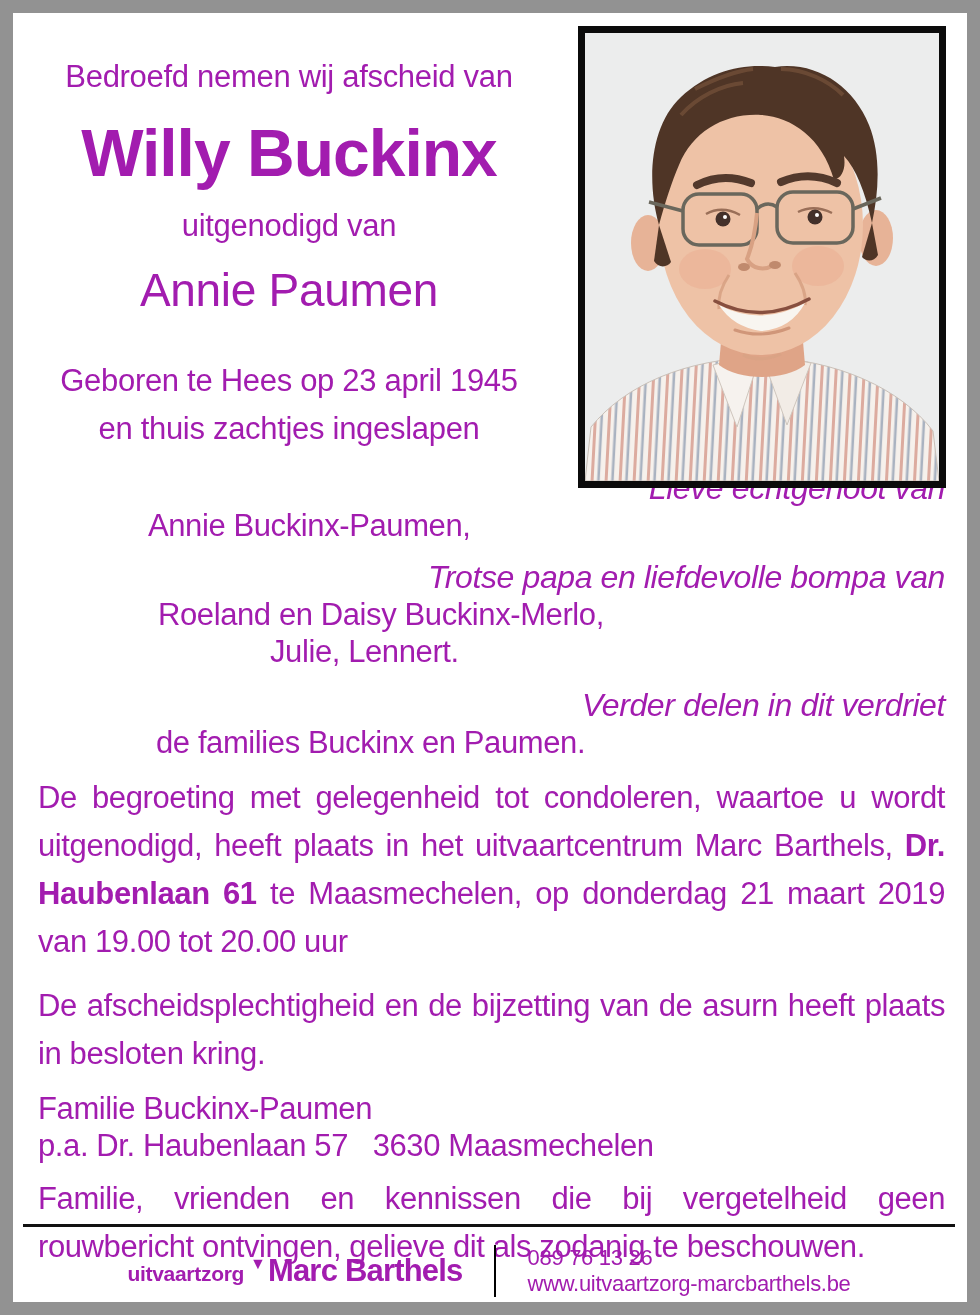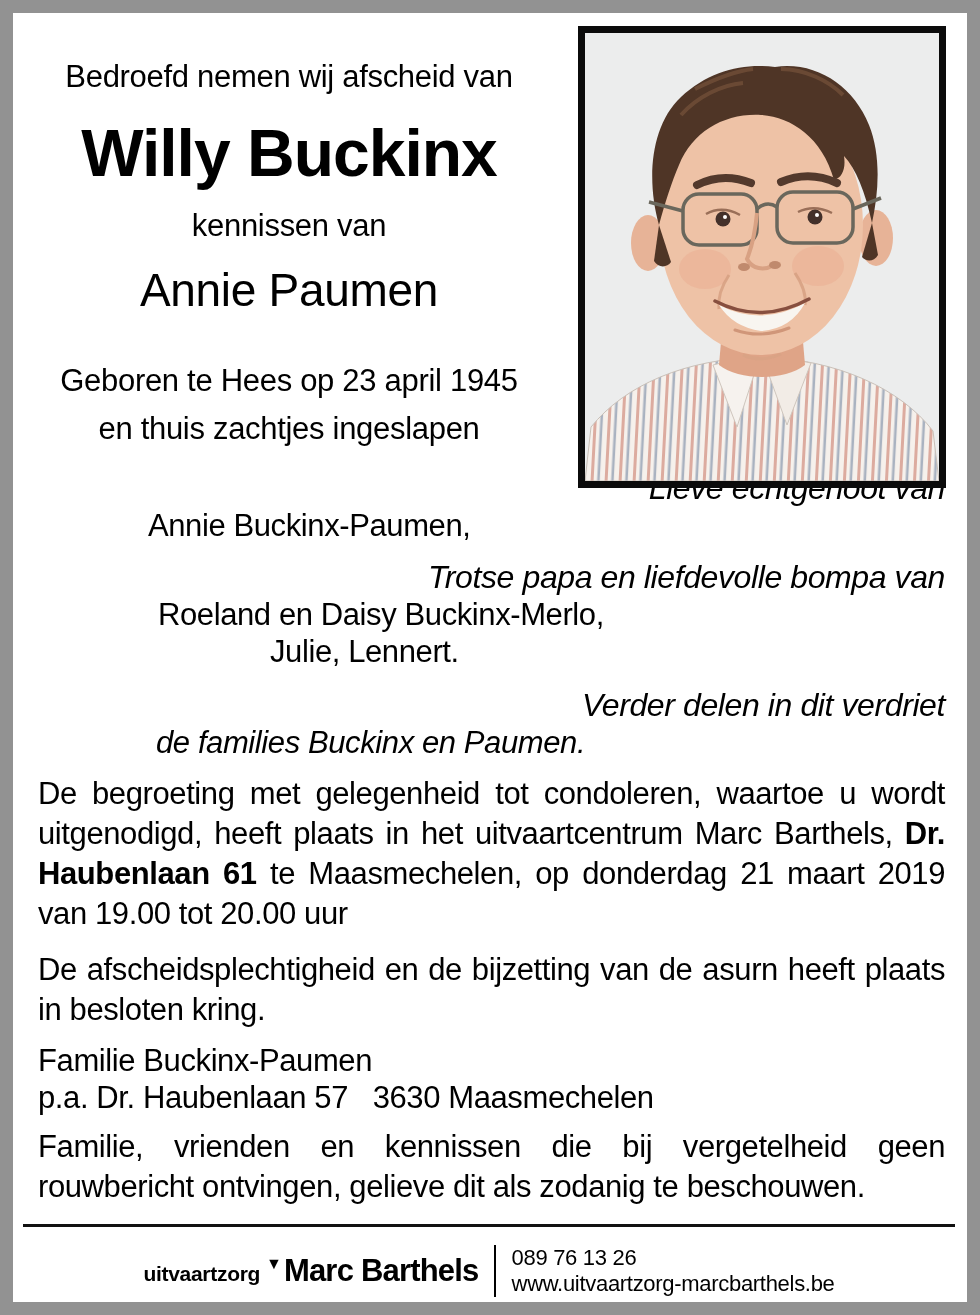--- a/index.html
+++ b/index.html
@@ -3,21 +3,21 @@
 <meta charset="utf-8">
 <style>
   html, body { margin: 0; padding: 0; background: #fff; }
   .page {
     position: relative;
     width: 980px;
     height: 1315px;
     box-sizing: border-box;
     border: 13px solid #929292;
     background: #ffffff;
-    color: #000000;
+    color: #a21caf;
     font-family: "Liberation Sans", sans-serif;
     overflow: hidden;
   }
   
   .photo-frame {
     position: absolute;
     top: 13px;
     left: 565px;
     width: 368px;
     height: 462px;
@@ -44,27 +44,27 @@
   .main {
     margin: 16px 22px 0 25px;     
     font-size: 31px;
     letter-spacing: -0.4px;
   }
   .ital  { font-style: italic; font-size: 32px; line-height: 38px; text-align: right; }
   .fline { line-height: 37px; }
   .ml-a  { margin-left: 110px; }  
   .ml-b  { margin-left: 120px; }  
   .ml-c  { margin-left: 232px; }  
-  .ml-d  { margin-left: 118px; font-style: italic; }  
+  .ml-d  { margin-left: 118px; }  
   .gap-s { margin-top: 14px; }
   .gap-m { margin-top: 16px; }
 
   .para {
     margin-top: 13px;
-    line-height: 40px;
+    line-height: 48px;
     text-align: justify;
   }
   .para .b { font-weight: bold; }
 
   .rouwadres {
     display: flex;
     margin-top: 12px;
     line-height: 37px;
   }
   .rouwadres .label { width: 237px; flex: 0 0 237px; }
@@ -76,20 +76,21 @@
     left: 10px;
     right: 12px;
     bottom: 5px;
   }
   .footer-rule { height: 3px; background: #111; }
   .footer-row {
     display: flex;
     align-items: center;
     justify-content: center;
     margin-top: 18px;
+    gap: 16px;
   }
   .brand { display: flex; align-items: baseline; white-space: nowrap; }
   .brand-small { font-weight: bold; font-size: 21px; letter-spacing: -0.3px; }
   .brand-tri   { font-size: 16px; position: relative; top: -12px; margin: 0 2px 0 6px; }
   .brand-name  { font-weight: bold; font-size: 31px; letter-spacing: -0.8px; }
   .vline { width: 2px; height: 52px; background: #000; margin: 0 16px 0 15px; }
   .contact { font-size: 22px; line-height: 26px; letter-spacing: -0.3px; }
 </style>
 </head>
 <body>
@@ -156,21 +157,21 @@
       <path d="M134 272 Q176 294 220 270 Q206 296 176 298 Q148 294 134 272 Z" fill="#f8f5f0"></path>
       <path d="M130 268 Q176 292 224 266" stroke="#874f3f" stroke-width="3.5" fill="none" stroke-linecap="round"></path>
       <path d="M150 297 Q176 306 204 295" stroke="#d09679" stroke-width="3" fill="none" stroke-linecap="round"></path>
       <path d="M158 322 Q177 330 196 321" stroke="#d8a385" stroke-width="3" fill="none" opacity="0.8"></path>
     </svg>
   </div>
 
   <div class="header-left">
     <div class="intro">Bedroefd nemen wij afscheid van</div>
     <div class="name">Willy Buckinx</div>
-    <div class="relation">kennissen van</div>
+    <div class="relation">uitgenodigd van</div>
     <div class="spouse">Annie Paumen</div>
     <div class="birth">
       <div>Geboren te Hees op 23 april 1945</div>
       <div>en thuis zachtjes ingeslapen</div>
     </div>
   </div>
 
   <div class="main">
 
     <div class="ital">Lieve echtgenoot van</div>

